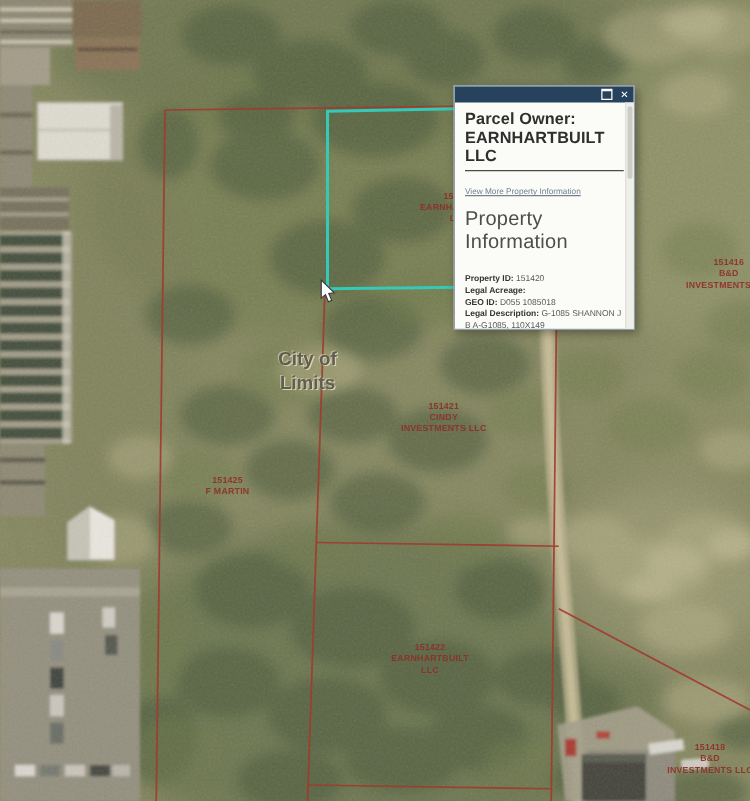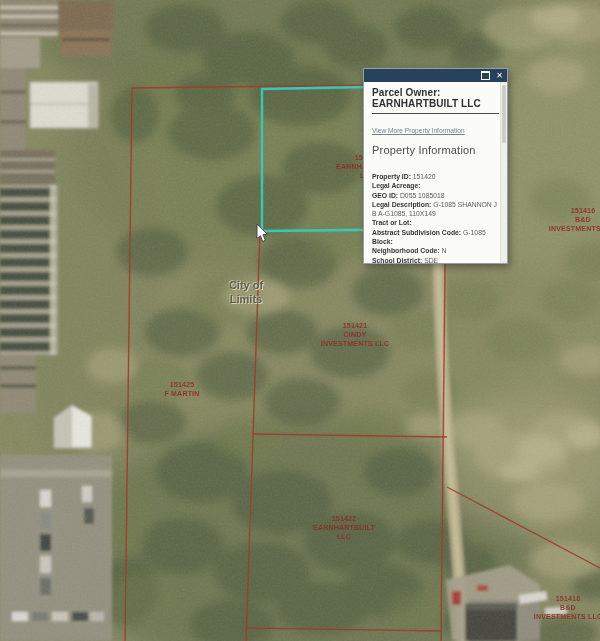--- a/index.html
+++ b/index.html
@@ -11,46 +11,46 @@
   #map-svg{position:absolute;left:0;top:0;z-index:0;display:block;}
   
   .map-label{
     position:absolute;z-index:2;width:86px;text-align:center;
     font-size:7px;font-weight:bold;line-height:1.3;letter-spacing:.2px;
     color:#8e2f28;opacity:.92;pointer-events:none;white-space:nowrap;
   }
   .map-label span{display:block;}
   #city-label{
     position:absolute;z-index:2;width:74px;text-align:center;
-    font-size:11px;font-weight:bold;line-height:1.25;color:#5f5e50;
+    font-size:15px;font-weight:bold;line-height:1.25;color:#5f5e50;
     text-shadow:1px 1px 0 rgba(222,216,188,.9), -1px -1px 0 rgba(222,216,188,.55);
   }
   #city-label span{display:block;}
   
   #cursor{position:absolute;z-index:5;left:0;top:0;}
   
   #popup{
     position:absolute;z-index:10;left:363px;top:68px;width:143px;height:194px;
     background:#fbfbf8;border:1px solid #93a0ab;box-shadow:2px 3px 7px rgba(0,0,0,.35);
     overflow:hidden;
   }
   #popup-titlebar{
     height:13px;background:#27425c;display:flex;align-items:center;
     justify-content:flex-end;gap:6px;padding:0 4px;
   }
   .tb-icon{display:inline-block;color:#fff;font-size:8px;line-height:8px;cursor:pointer;}
   .tb-icon.max{width:7px;height:6px;border:1px solid #fff;border-top-width:2px;}
   #popup-body{padding:5px 8px 0 8px;position:relative;color:#3c3c3c;}
-  #owner-line{font-size:10px;font-weight:bold;color:#2f2f2f;letter-spacing:.1px;}
+  #owner-line{font-size:13px;font-weight:bold;color:#2f2f2f;letter-spacing:.1px;}
   #owner-divider{border:none;border-top:1px solid #4a4a4a;margin:4px 0 5px 0;}
   .plink{
     font-size:6.6px;color:#72838f;text-decoration:underline;cursor:pointer;display:inline-block;
   }
   .psection-title{
-    font-size:11px;font-weight:400;color:#4d4d4d;margin:7px 0 16px 0;letter-spacing:.2px;
+    font-size:16px;font-weight:400;color:#4d4d4d;margin:7px 0 16px 0;letter-spacing:.2px;
   }
   #fields{font-size:6.8px;line-height:1.37;color:#5a5a5a;}
   #fields .fld b{color:#353535;font-weight:bold;}
   #popup-scrollbar{
     position:absolute;right:0;top:13px;bottom:0;width:6px;background:#ececе8;
     background:#eeeeea;border-left:1px solid #e0e0da;z-index:11;
   }
   #popup-scroll-thumb{position:absolute;left:1px;top:3px;width:4px;height:58px;background:#cdcdc6;border-radius:2px;}
 </style>
 </head>

